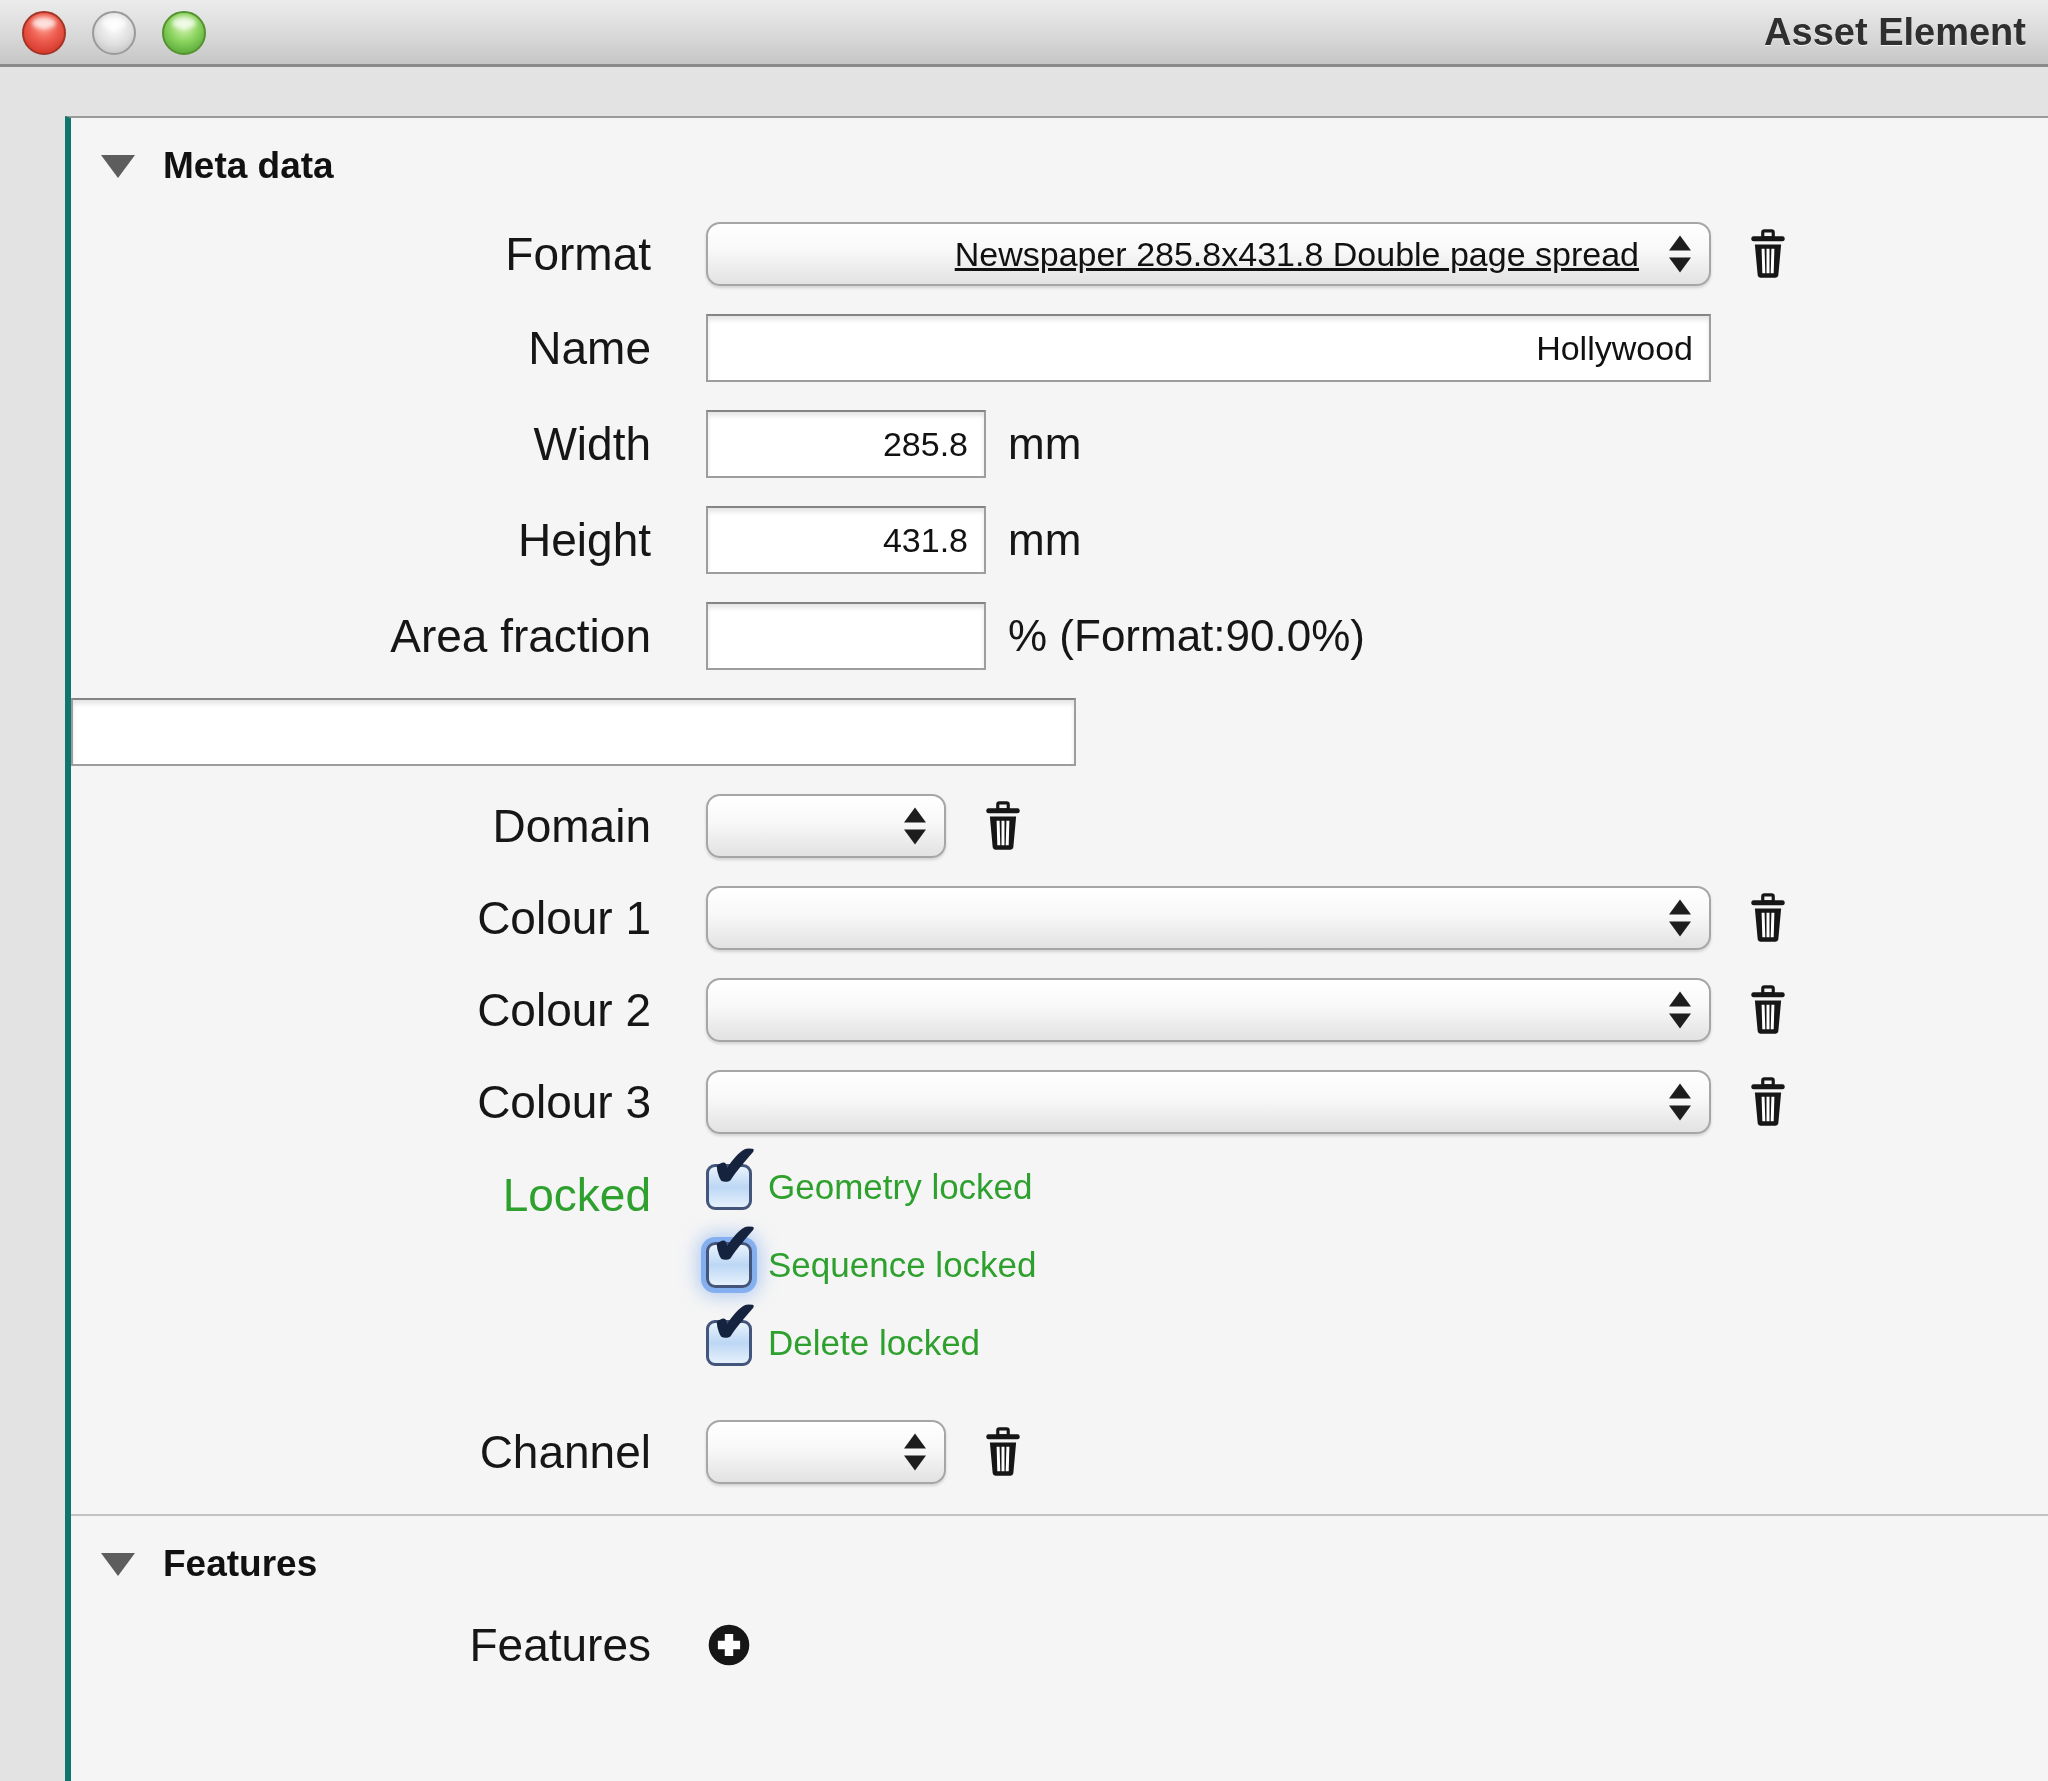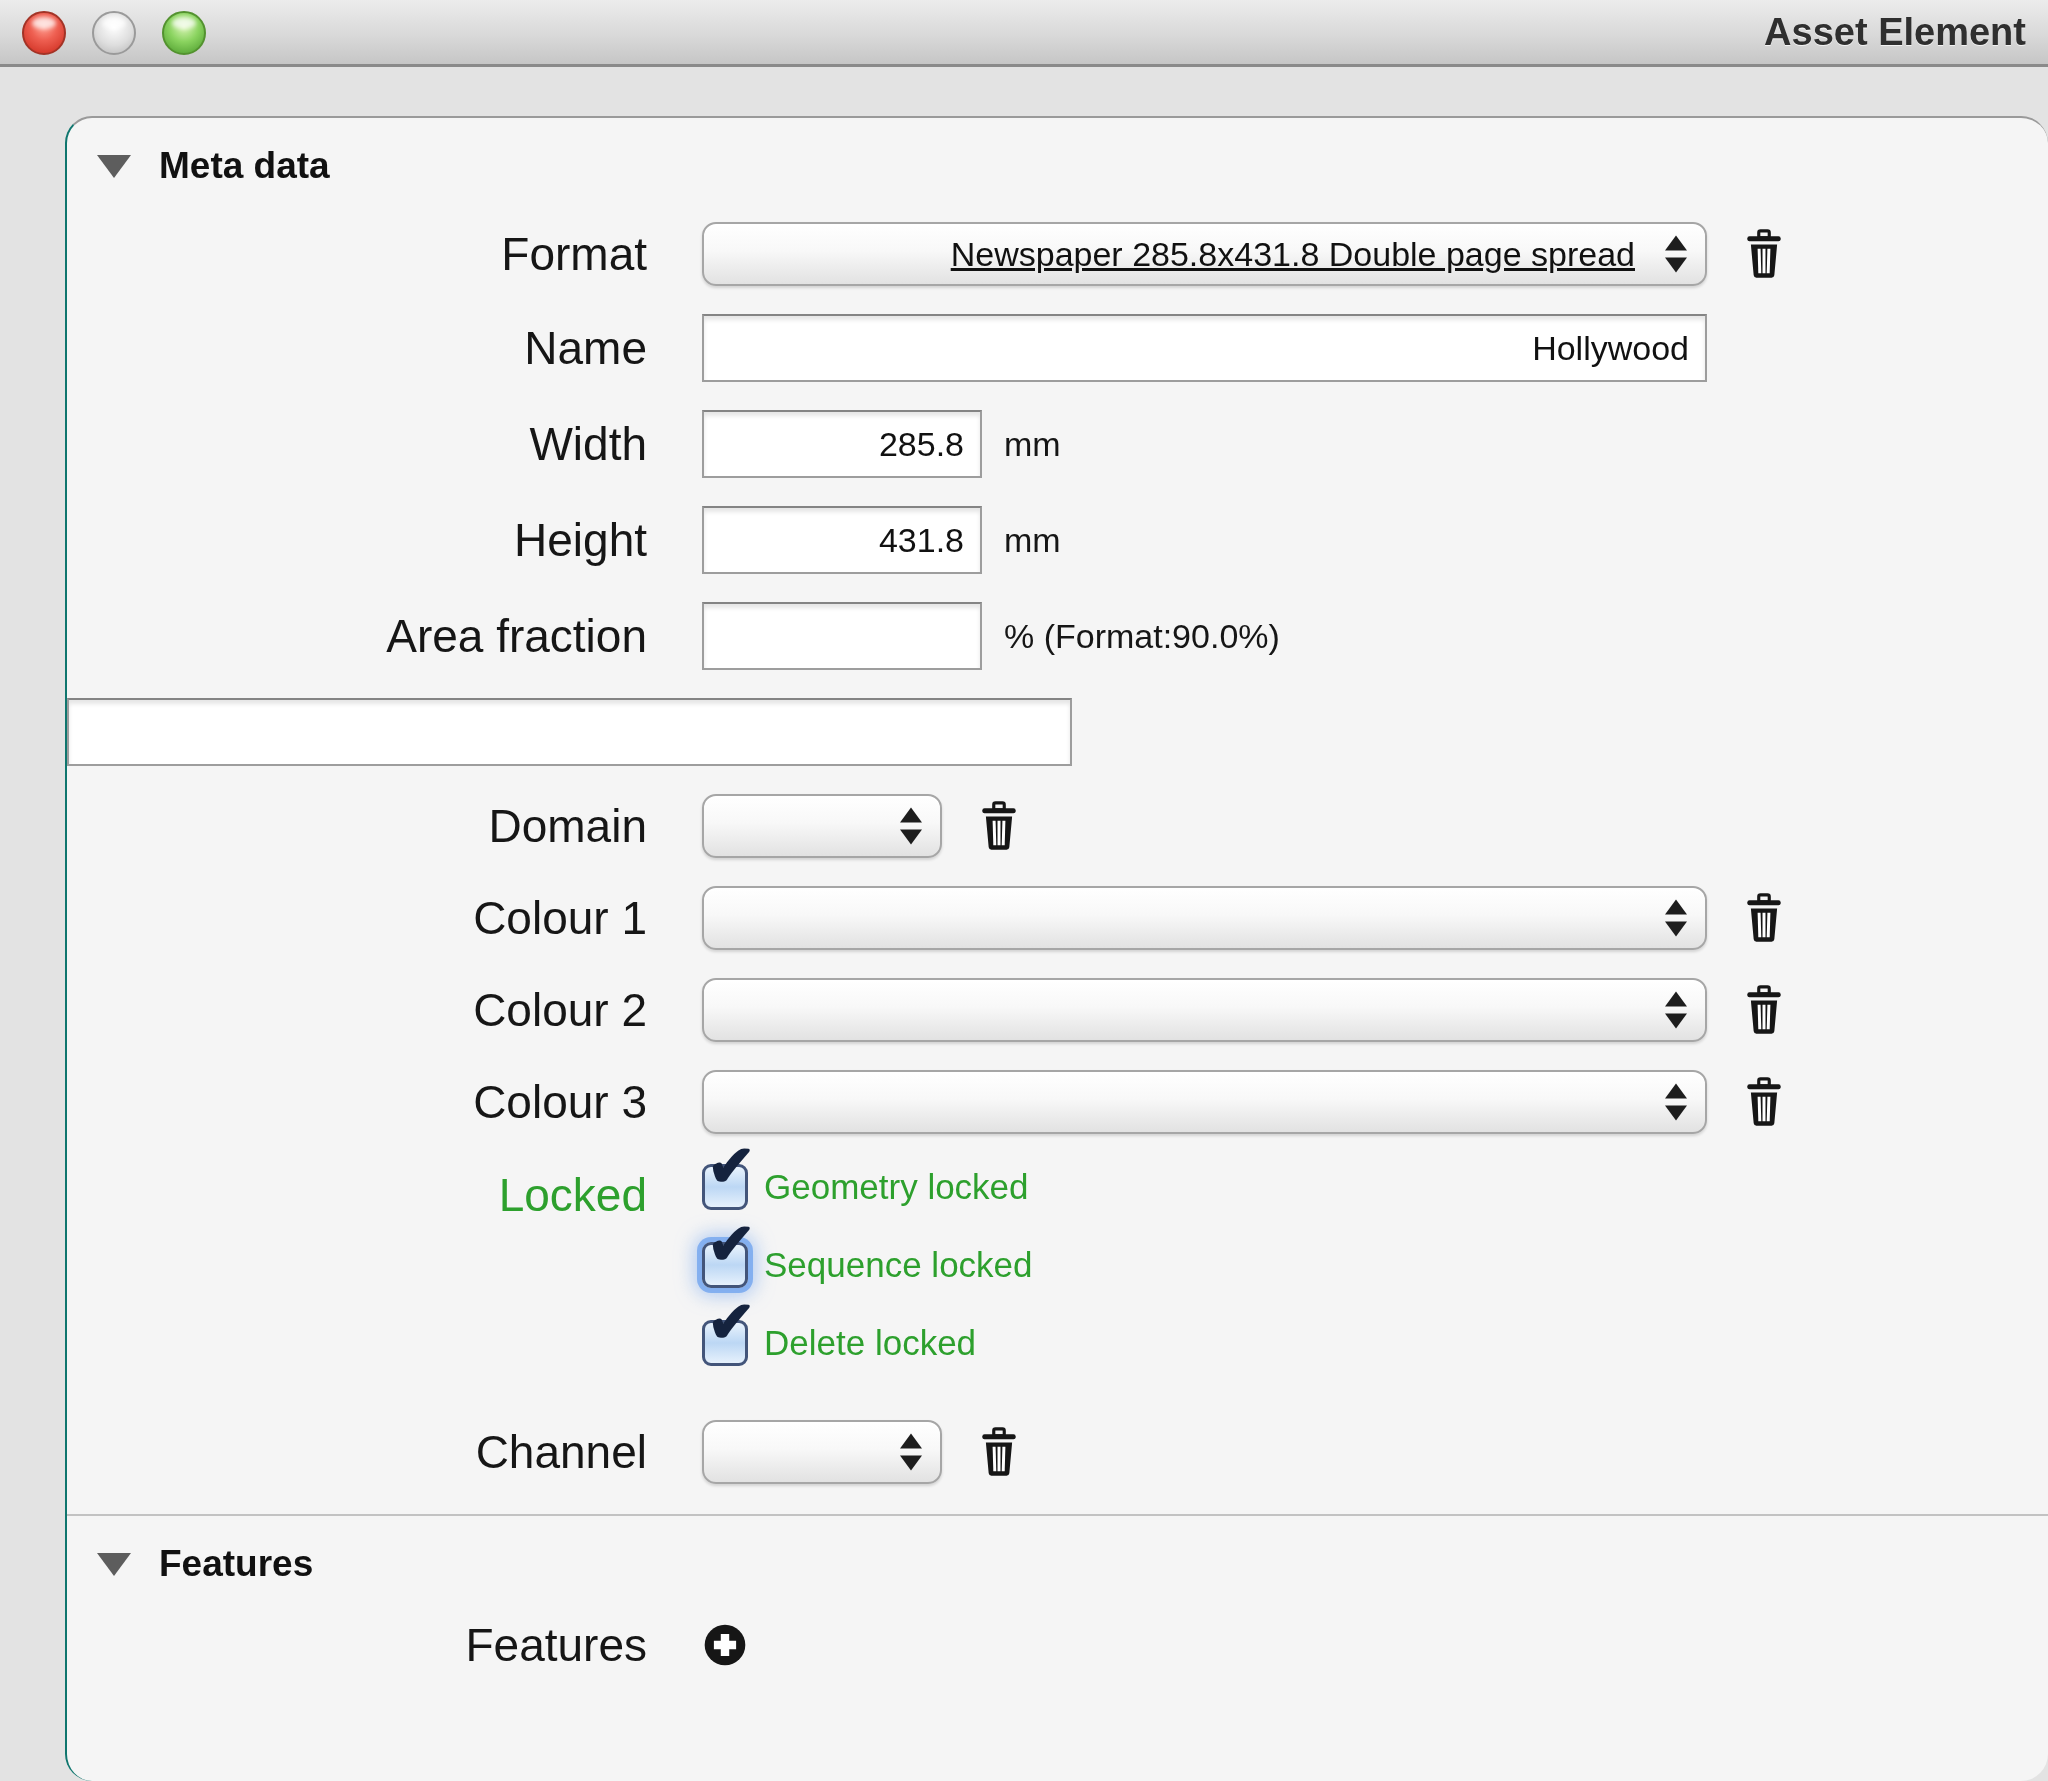--- a/index.html
+++ b/index.html
@@ -22,21 +22,21 @@
   .tl.gray{left:92px;background:radial-gradient(circle at 50% 35%,#ffffff 0%,#dedede 55%,#bfbfbf 90%);border:2px solid #9a9a9a;}
   .tl.green{left:162px;background:radial-gradient(circle at 50% 35%,#d6f4b2 0%,#8ad35f 45%,#5aa838 85%);border:2px solid #53922f;}
   .win-title{
     position:absolute;right:22px;top:0;height:68px;line-height:64px;
     font-size:38px;font-weight:bold;color:#2f2f2f;text-shadow:0 1px 0 rgba(255,255,255,.7);
   }
   
   .panel{
     position:absolute;left:65px;top:116px;right:0;bottom:0;
     background:#f5f5f5;
-    border-top:2px solid #9a9a9a;border-left:2px solid #0f766e;border-radius:27px;
+    border-top:2px solid #9a9a9a;border-left:6px solid #0f766e;
   }
   .section-header{display:flex;align-items:center;margin:28px 0 36px 30px;height:40px;}
   .section-header .disclosure{
     width:0;height:0;border-left:17px solid transparent;border-right:17px solid transparent;
     border-top:23px solid #5d5d5d;margin-right:28px;
   }
   .section-header .sec-title{font-size:37px;font-weight:bold;color:#111;}
   
   .row{display:flex;align-items:center;margin-bottom:28px;}
   .row-label{
@@ -67,21 +67,21 @@
   .dropdown.center .dd-value{text-align:right;padding:0 70px 0 40px;text-decoration:underline;}
   .w-small{width:240px;}
   .stepper{position:absolute;right:18px;top:50%;transform:translateY(-50%);
     display:flex;flex-direction:column;align-items:center;}
   .stepper .up{width:0;height:0;border-left:11px solid transparent;border-right:11px solid transparent;
     border-bottom:15px solid #1d1d1d;}
   .stepper .dn{width:0;height:0;border-left:11px solid transparent;border-right:11px solid transparent;
     border-top:15px solid #1d1d1d;margin-top:7px;}
   
   .trash{margin-left:36px;flex:none;display:inline-flex;cursor:pointer;}
-  .suffix{margin-left:22px;font-size:34px;color:#161616;white-space:nowrap;}
+  .suffix{margin-left:22px;font-size:44px;color:#161616;white-space:nowrap;}
   .plus-btn{flex:none;display:inline-flex;cursor:pointer;}
   
   .row.locked-row{align-items:flex-start;}
   .row.locked-row .row-label{padding-top:6px;}
   .chk-col{display:flex;flex-direction:column;}
   .chk-item{display:flex;align-items:center;height:50px;margin-bottom:28px;}
   .chk-box{
     position:relative;width:46px;height:46px;flex:none;border-radius:9px;
     border:3px solid #43557a;box-sizing:border-box;
     background:linear-gradient(180deg,#e9f3fd 0%,#bcd7f4 50%,#e6f1fc 100%);

